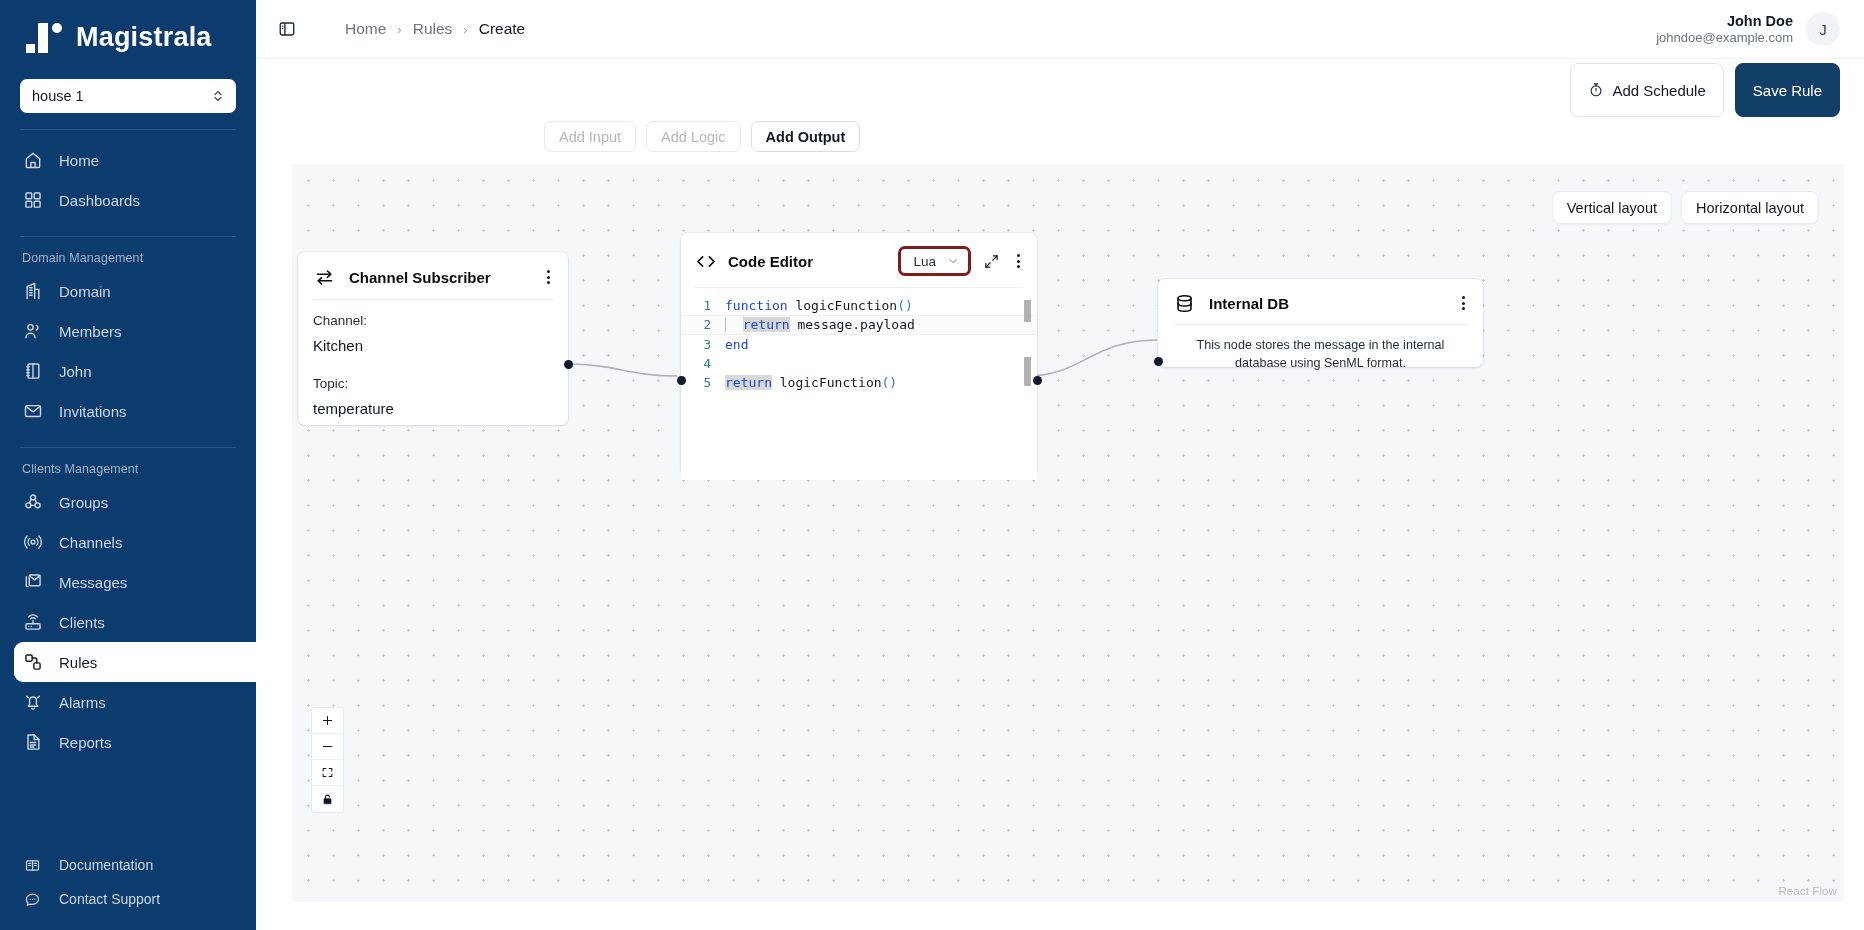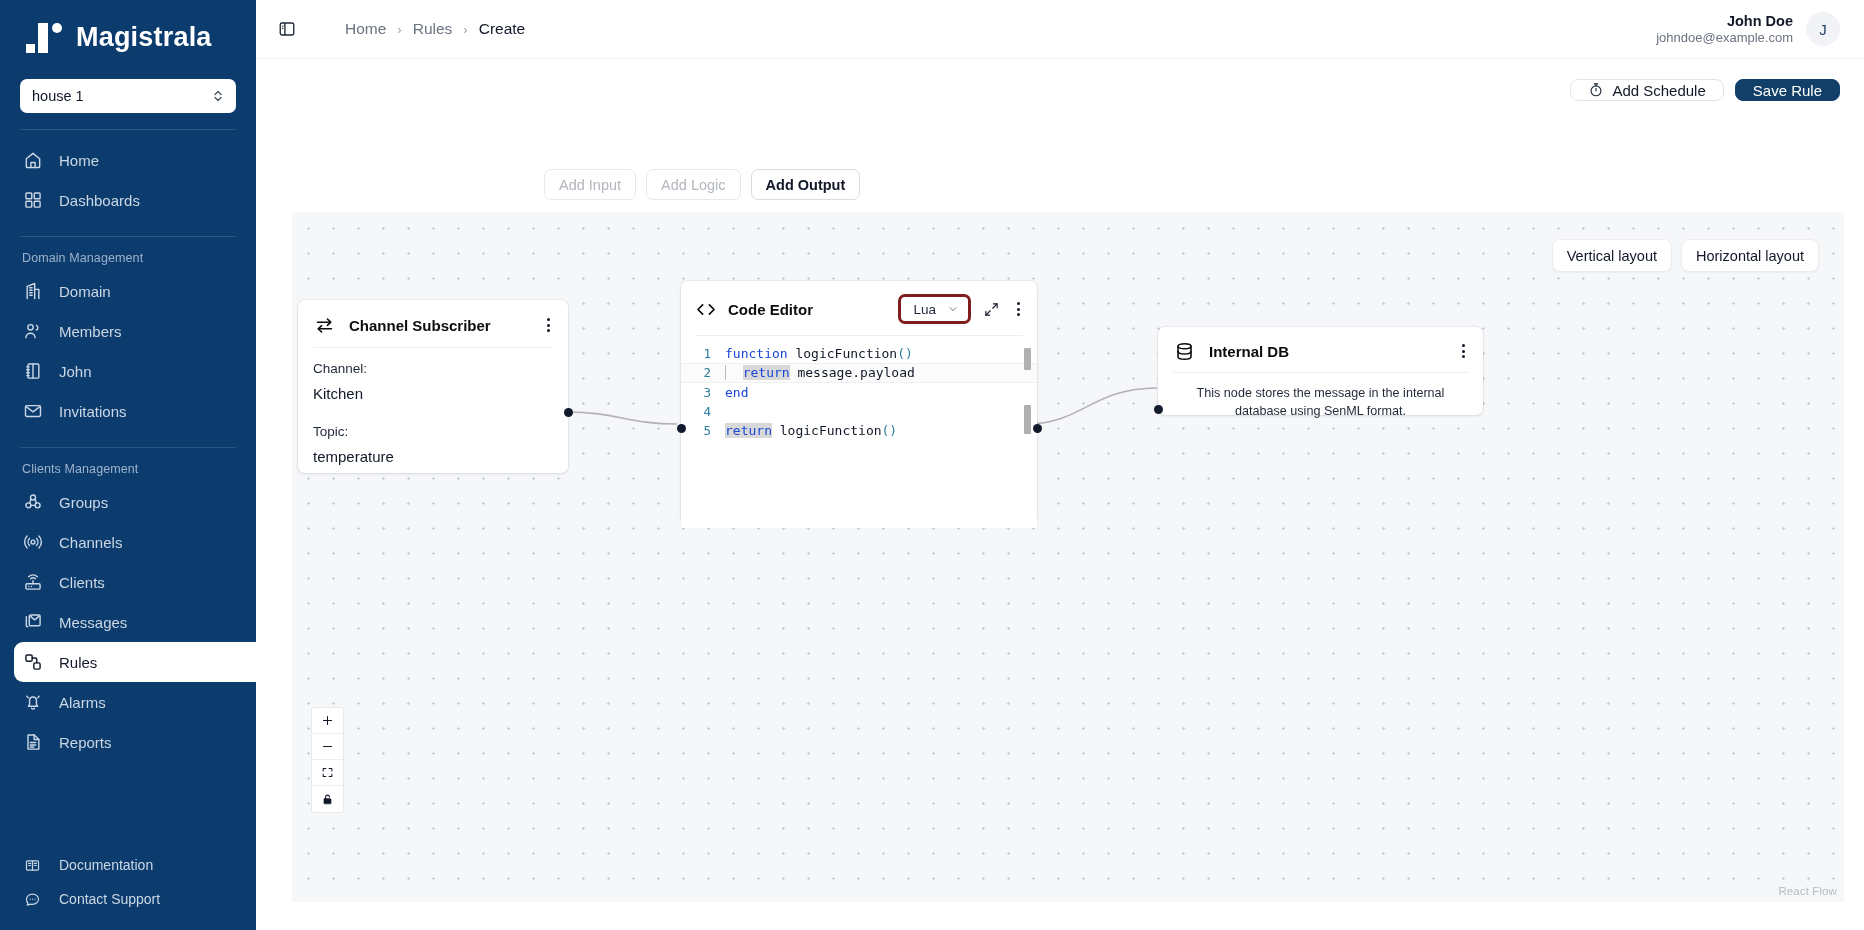--- a/index.html
+++ b/index.html
@@ -90,28 +90,28 @@
     width: 34px; height: 34px; border-radius: 50%;
     background: #f1f3f7; color: #1e3a5f;
     display: flex; align-items: center; justify-content: center;
     font-size: 15px; font-weight: 500; cursor: pointer;
   }
 
   .actionbar { height: 62px; display: flex; align-items: center; padding: 0 24px; }
   .actionbar .spacer { flex: 1 1 auto; }
   .btn {
     display: inline-flex; align-items: center; gap: 8px;
-    height: 22px; padding: 0 17px; border-radius: 8px;
+    height: 54px; padding: 0 17px; border-radius: 8px;
     font-size: 15px; cursor: pointer; white-space: nowrap;
     border: 1px solid #e3e5e9; background: #fff; color: #111827;
   }
   .btn.primary { background: #123f68; border-color: #123f68; color: #fff; font-weight: 400; }
   .btn svg { width: 16px; height: 16px; stroke: #1f2937; fill: none; stroke-width: 1.7; stroke-linecap: round; stroke-linejoin: round; }
 
-  .tabsrow { display: flex; align-items: flex-start; gap: 10px; padding: 0 24px 12px 288px; margin-top: 48px; }
+  .tabsrow { display: flex; align-items: flex-start; gap: 10px; padding: 0 24px 12px 288px; }
   .tabsrow-inner { display: flex; gap: 10px; margin-left: -288px; padding-left: 288px; }
   .tab {
     height: 31px; padding: 0 14px; border-radius: 7px;
     border: 1px solid #e6e8ec; background: #fff;
     font-size: 14.5px; color: #b2b6bd; cursor: pointer;
     display: inline-flex; align-items: center;
   }
   .tab.active { color: #111827; font-weight: 700; border-color: #d9dce1; }
 
   
@@ -316,38 +316,38 @@
               <circle cx="12" cy="12" r="2.3"></circle>
               <path d="M7.8 7.8a6 6 0 0 0 0 8.4M16.2 7.8a6 6 0 0 1 0 8.4"></path>
               <path d="M4.9 4.9a10 10 0 0 0 0 14.2M19.1 4.9a10 10 0 0 1 0 14.2"></path>
             </svg>
         </span>
         <span>Channels</span>
       </div>
       <div class="nav-item">
         <span class="ni-icon">
           <svg viewBox="0 0 24 24">
+              <path d="M4 5.5v11a1 1 0 0 0 1 1h1"></path>
+              <rect x="7.5" y="3.5" width="13" height="13" rx="1.5"></rect>
+              <path d="M8.2 4.6 14 9.4l5.8-4.8"></path>
+            </svg>
+        </span>
+        <span>Messages</span>
+      </div>
+      <div class="nav-item">
+        <span class="ni-icon">
+          <svg viewBox="0 0 24 24">
               <rect x="3.5" y="14" width="17" height="6.5" rx="1.3"></rect>
               <path d="M7 17.3h.01M10 17.3h.01"></path>
               <path d="M12 14v-3.5"></path>
               <path d="M9.2 8.2a4 4 0 0 1 5.6 0"></path>
               <path d="M6.8 5.6a7.4 7.4 0 0 1 10.4 0"></path>
             </svg>
         </span>
         <span>Clients</span>
-      </div>
-      <div class="nav-item">
-        <span class="ni-icon">
-          <svg viewBox="0 0 24 24">
-              <path d="M4 5.5v11a1 1 0 0 0 1 1h1"></path>
-              <rect x="7.5" y="3.5" width="13" height="13" rx="1.5"></rect>
-              <path d="M8.2 4.6 14 9.4l5.8-4.8"></path>
-            </svg>
-        </span>
-        <span>Messages</span>
       </div>
       <div class="nav-item active">
         <span class="ni-icon">
           <svg viewBox="0 0 24 24">
               <rect x="3.5" y="3.5" width="7.5" height="7.5" rx="1.6"></rect>
               <rect x="13" y="13" width="7.5" height="7.5" rx="1.6"></rect>
               <path d="M11 7.2h3.6a2 2 0 0 1 2 2V13"></path>
             </svg>
         </span>
         <span>Rules</span>

